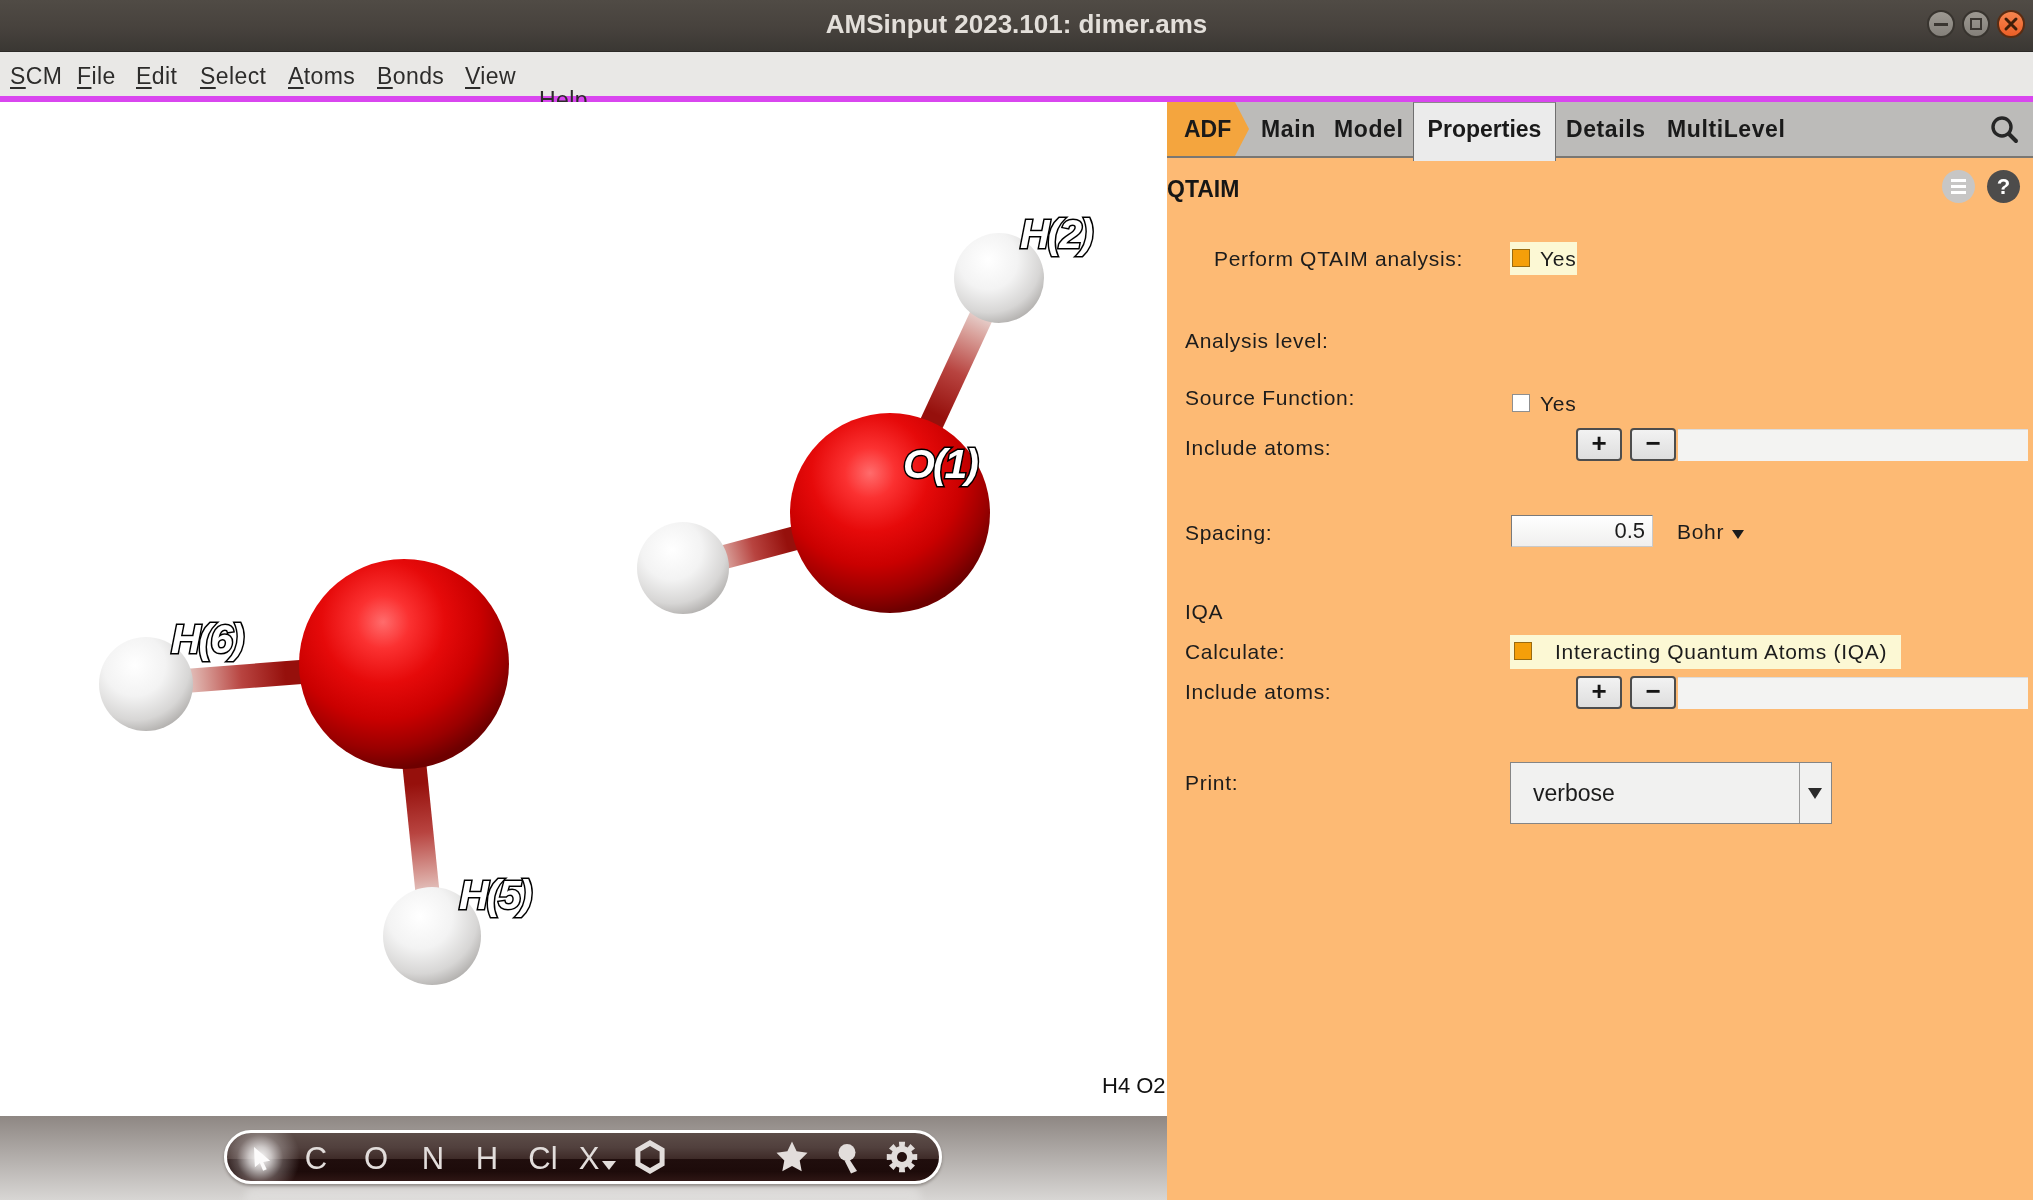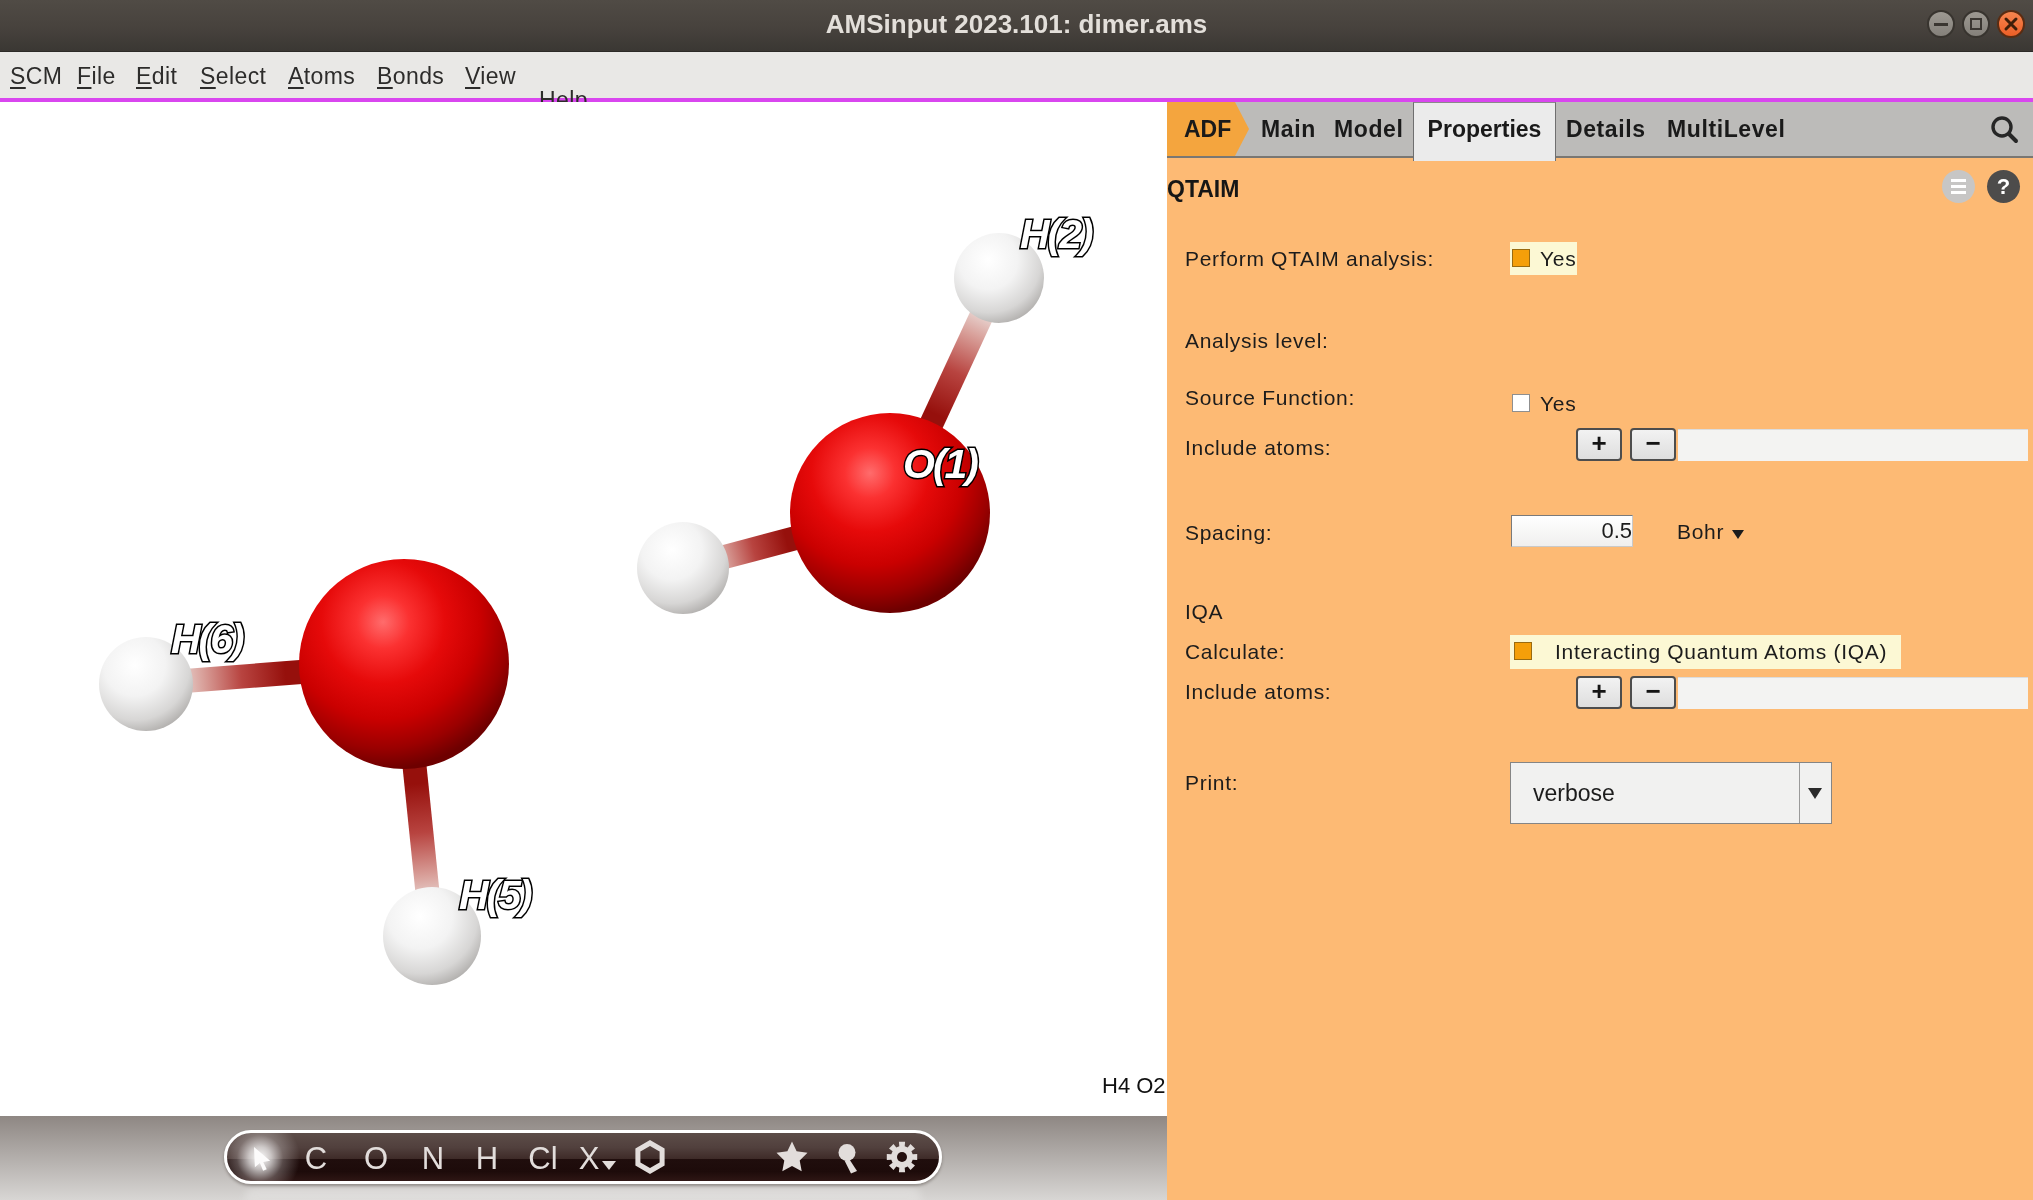--- a/index.html
+++ b/index.html
@@ -13,21 +13,21 @@
 #title { position:absolute; left:0; top:0; width:100%; height:52px; line-height:48px;
   text-align:center; color:#e3dfda; font-size:26px; font-weight:bold; }
 .winbtn { position:absolute; top:10px; width:28px; height:28px; border-radius:50%;
   border:2px solid #38342f; }
 .winbtn.gray { background:linear-gradient(#9d9992, #84807a); }
 .winbtn.close { background:linear-gradient(#f6854f, #ec5f27); border-color:#5a2c12; }
 .winsym { position:absolute; }
 
 
 #menubar { position:absolute; left:0; top:52px; width:2033px; height:50px;
-  background:#e9e8e6; border-bottom:4px solid #d946ef; }
+  background:#e9e8e6; border-bottom:6px solid #d946ef; }
 .mitem { position:absolute; top:11px; font-size:23px; letter-spacing:0.4px; color:#2d2c2b; }
 .mitem u { text-decoration:underline; text-underline-offset:3px; text-decoration-thickness:2px; }
 
 
 #viewer { position:absolute; left:0; top:102px; width:1167px; height:1014px; background:#ffffff; }
 #formula { position:absolute; left:1102px; top:971px; width:70px; font-size:22px; color:#111; }
 
 
 #bottom { position:absolute; left:0; top:1116px; width:1167px; height:84px;
   background:linear-gradient(#8e8783, #d8d6d4); }
@@ -210,40 +210,40 @@
 
   <div id="qtaim">QTAIM</div>
   <div class="circbtn" style="left:775px; top:68px; width:33px; height:33px; background:#c7c6c5;">
     <div style="position:absolute;left:9px;top:9px;width:15px;height:3px;background:#fff;"></div>
     <div style="position:absolute;left:9px;top:15px;width:15px;height:3px;background:#fff;"></div>
     <div style="position:absolute;left:9px;top:21px;width:15px;height:3px;background:#fff;"></div>
   </div>
   <div class="circbtn" style="left:820px; top:68px; width:33px; height:33px; background:#4d4c4b; color:#fff;
        text-align:center; line-height:33px; font-size:22px; font-weight:bold;">?</div>
 
-  <div class="flabel" style="top:145px;">Perform QTAIM analysis:</div>
+  <div class="flabel" style="top:145px;margin-left:29px;">Perform QTAIM analysis:</div>
   <div class="yellow" style="left:343px; top:140px; width:67px; height:33px;"></div>
   <div class="checkbox cb-on" style="left:345px; top:147px;"></div>
   <div class="flabel" style="left:373px; top:145px;">Yes</div>
 
   <div class="flabel" style="top:227px;">Analysis level:</div>
 
   <div class="flabel" style="top:284px;">Source Function:</div>
   <div class="checkbox cb-off" style="left:345px; top:292px;"></div>
   <div class="flabel" style="left:373px; top:290px;">Yes</div>
 
   <div class="flabel" style="top:334px;">Include atoms:</div>
   <div class="pmbtn" style="left:409px; top:326px;">+</div>
   <div class="pmbtn" style="left:463px; top:326px;">−</div>
   <div class="entry-strip" style="left:511px; top:327px; width:350px; height:32px;"></div>
 
   <div class="flabel" style="top:419px;">Spacing:</div>
-  <div style="position:absolute; left:344px; top:413px; width:122px; height:32px;
+  <div style="position:absolute; left:344px; top:413px; width:142px; height:32px;
        background:linear-gradient(#ffffff,#f0efee); border:1px solid #7a7a7a; border-bottom-color:#c9c9c9; border-right-color:#c9c9c9;
-       font-size:22px; color:#1c1c1c; text-align:right; line-height:30px; ">0.5</div>
+       font-size:22px; color:#1c1c1c; text-align:right; line-height:30px; padding-right:7px;">0.5</div>
   <div class="flabel" style="left:510px; top:418px;">Bohr</div>
   <div style="position:absolute; left:565px; top:428px; width:0; height:0;
        border-left:6px solid transparent; border-right:6px solid transparent; border-top:9px solid #1c1c1c;"></div>
 
   <div class="flabel" style="top:498px;">IQA</div>
   <div class="flabel" style="top:538px;">Calculate:</div>
   <div class="yellow" style="left:343px; top:533px; width:391px; height:34px;"></div>
   <div class="checkbox cb-on" style="left:347px; top:540px;"></div>
   <div class="flabel" style="left:388px; top:538px;">Interacting Quantum Atoms (IQA)</div>
 

